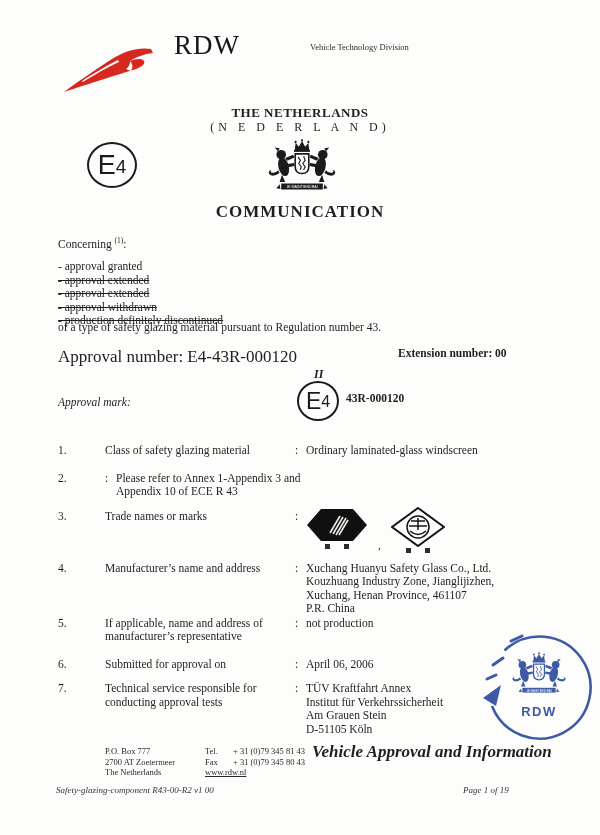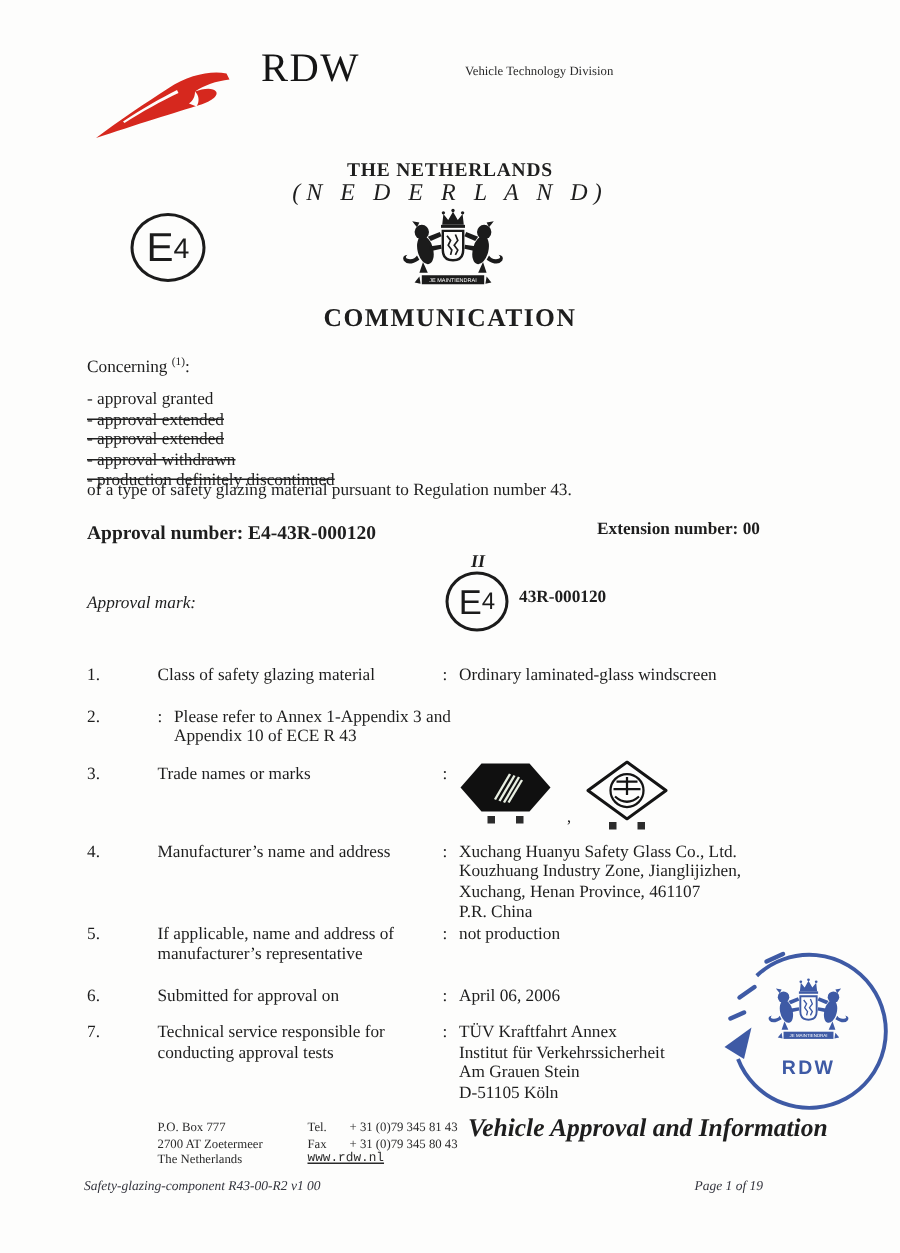--- a/index.html
+++ b/index.html
@@ -6,42 +6,42 @@
   body{width:600px;height:835px;background:#fdfdfc;font-family:"Liberation Serif","DejaVu Serif",serif;color:#1e1e1e;}
   .page{position:relative;width:600px;height:835px;overflow:hidden;}
 
   
   .logo{position:absolute;left:60px;top:40px;width:95px;height:60px;}
   .brand{position:absolute;left:174px;top:30px;font-size:27px;letter-spacing:1px;color:#151515;}
   .division{position:absolute;left:310px;top:42px;font-size:8.5px;color:#2a2a2a;}
 
   
   .country{position:absolute;left:0;right:0;top:105px;text-align:center;font-weight:bold;font-size:13px;letter-spacing:.5px;}
-  .country-alt{position:absolute;left:0;right:0;top:120px;text-align:center;font-size:16px;letter-spacing:4px;font-style:italic;}
+  .country-alt{position:absolute;left:0;right:0;top:120px;text-align:center;font-size:12px;letter-spacing:4px;}
   .arms-header{position:absolute;left:262px;top:136px;width:80px;height:63px;color:#1b1b1b;}
   .communication{position:absolute;left:0;right:0;top:202px;text-align:center;font-weight:bold;font-size:17px;letter-spacing:1px;}
 
   .e-circle{position:absolute;border:2.5px solid #1b1b1b;border-radius:50%;display:flex;align-items:center;justify-content:center;background:transparent;font-family:"Liberation Sans","DejaVu Sans",sans-serif;color:#1b1b1b;}
   .e4-left{left:87px;top:142px;width:46px;height:42px;}
   .e4-left .e-letter{font-size:27px;line-height:1;}
   .e4-left .e-digit{font-size:19px;line-height:1;margin-top:2px;}
   .e4-mark{left:297px;top:381px;width:38px;height:36px;border-width:2px;}
   .e4-mark .e-letter{font-size:23px;line-height:1;}
   .e4-mark .e-digit{font-size:16px;line-height:1;margin-top:2px;}
 
   
   .concerning-head{position:absolute;left:58px;top:236px;font-size:11.5px;}
   .concerning-head sup{font-size:7.5px;}
   .concerning-list{position:absolute;left:58px;top:260px;font-size:11.5px;line-height:13.5px;}
   .c-item{white-space:pre;}
   .c-item.struck{text-decoration:line-through;}
   .concerning-subject{position:absolute;left:58px;top:321px;font-size:11.5px;}
 
   
-  .approval-number{position:absolute;left:58px;top:347px;font-weight:bold;font-size:13px;}
+  .approval-number{position:absolute;left:58px;top:347px;font-weight:normal;font-size:17px;}
   .extension-number{position:absolute;left:398px;top:347px;font-weight:bold;font-size:11.5px;}
 
   
   .mark-label{position:absolute;left:58px;top:396px;font-style:italic;font-size:11.5px;}
   .mark-class{position:absolute;left:314px;top:367px;font-style:italic;font-weight:bold;font-size:12px;}
   .mark-number{position:absolute;left:346px;top:392px;font-weight:bold;font-size:11.5px;}
 
   
   .items{position:absolute;left:58px;top:444px;width:475px;font-size:11.5px;line-height:13.5px;}
   .row{display:flex;align-items:flex-start;}
@@ -63,21 +63,21 @@
   .marks-sep{align-self:flex-end;font-size:11px;}
 
   
   .stamp{position:absolute;left:477px;top:618px;width:122px;height:138px;color:#2e4d9e;opacity:.92;}
 
   
   .f-address{position:absolute;left:105px;top:746px;font-size:8.5px;line-height:10.5px;color:#2a2a2a;}
   .f-tel{position:absolute;left:205px;top:746px;font-size:8.5px;line-height:10.5px;color:#2a2a2a;}
   .f-tel .trow{display:flex;}
   .f-tel .tlabel{width:28px;}
-  .f-web{text-decoration:underline;font-family:Liberation Mono, monospace;}
+  .f-web{text-decoration:underline;}
   .f-dept{position:absolute;left:312px;top:742px;font-weight:bold;font-style:italic;font-size:17px;}
   .f-docref{position:absolute;left:56px;top:785px;font-style:italic;font-size:9px;color:#33343d;}
   .f-page{position:absolute;left:463px;top:785px;font-style:italic;font-size:9px;color:#33343d;}
 </style>
 </head>
 <body>
 
 <svg width="0" height="0" style="position:absolute">
   <defs>
     <symbol id="arms" viewBox="0 0 100 78">

